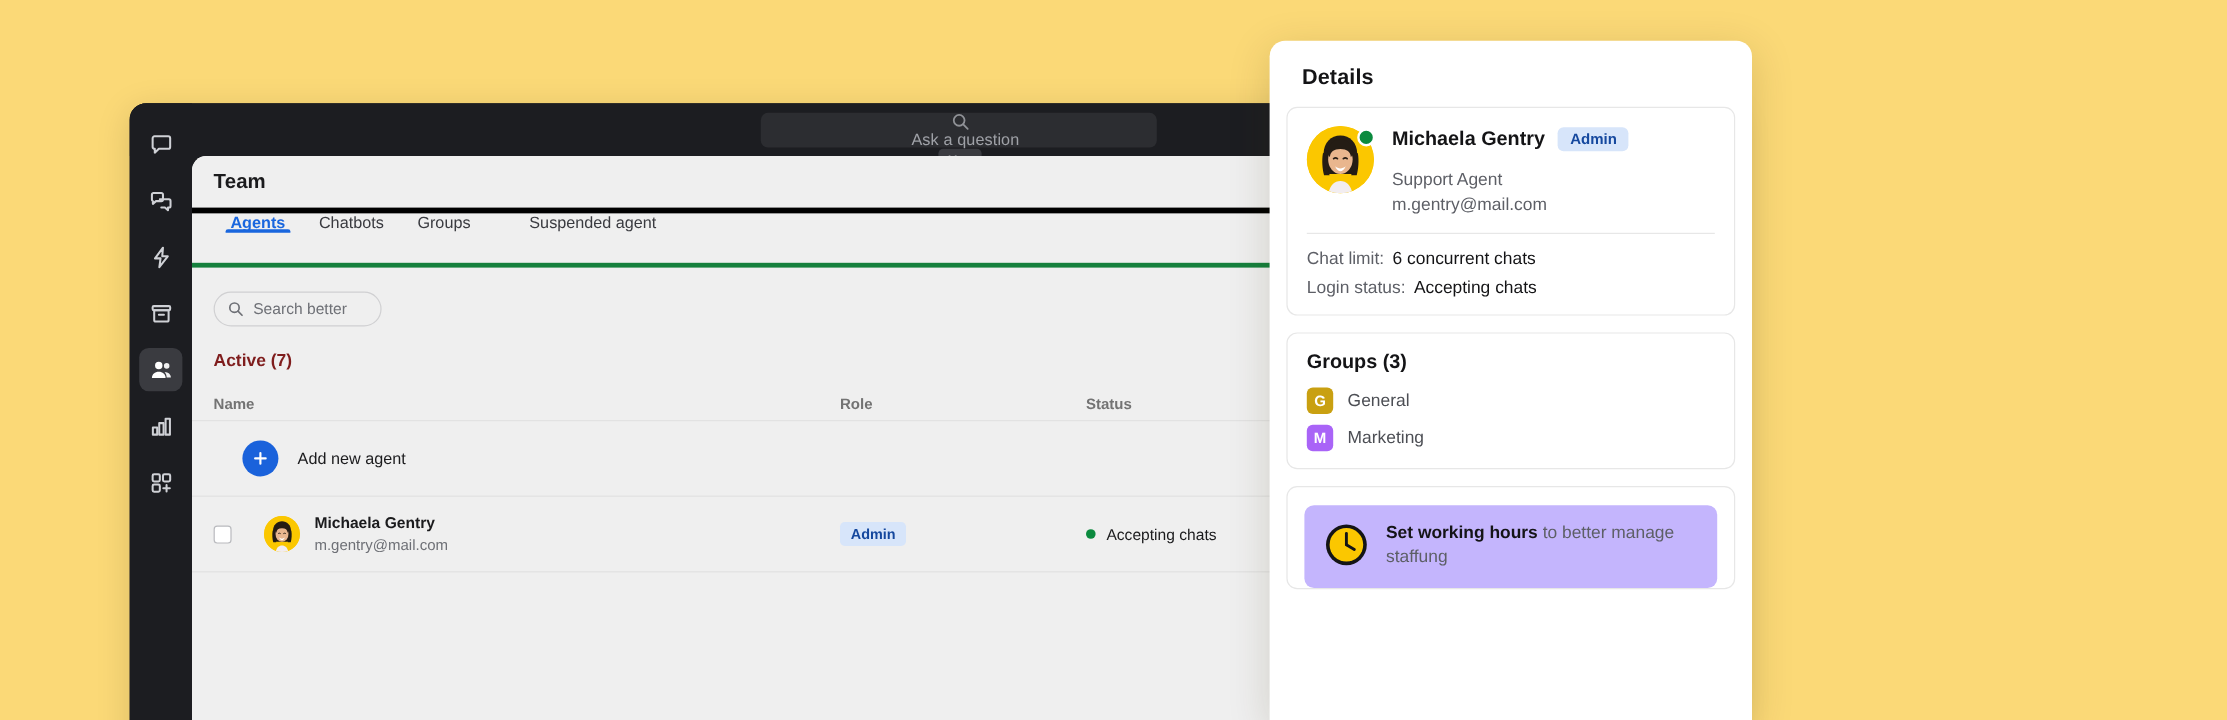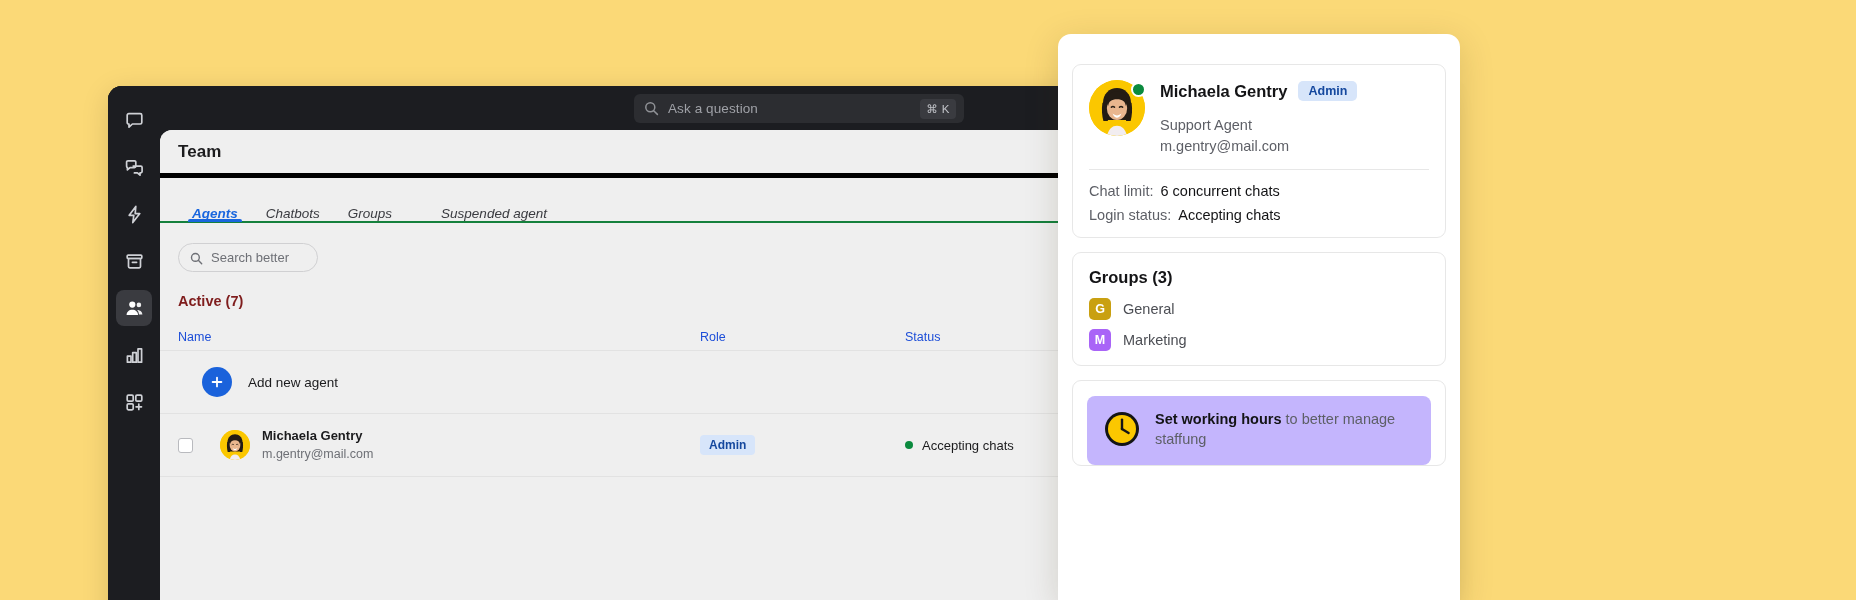--- a/index.html
+++ b/index.html
@@ -29,20 +29,21 @@
   }
   #global-search {
     position: absolute;
     left: 526px; top: 8px;
     width: 330px; height: 29px;
     background: #2C2D31;
     border-radius: 6px;
     display: flex; align-items: center;
     padding: 0 8px 0 10px;
     cursor: text;
+    flex-direction: column;
   }
   #global-search .sicon { width: 15px; height: 15px; flex: 0 0 auto; opacity: .72; }
   #global-search .sicon svg { display: block; }
   #global-search .splaceholder {
     flex: 1 1 auto;
     color: #9FA1A7;
     font-size: 13.5px;
     margin-left: 9px;
     letter-spacing: .1px;
   }
@@ -93,25 +94,24 @@
     border-bottom: 5px solid #000000;
   }
   #page-head h1 {
     font-size: 17px; font-weight: 700; color: #1B1B1D;
     letter-spacing: .1px;
   }
 
   
   #tabs {
     height: 45px;
-    display: flex; align-items: flex-end;
+    display: flex; align-items: flex-start;
     padding-left: 18px;
-    border-bottom: 2px solid #15803d;
+    border-bottom: 4px solid #15803d;
     background: #EFEFEF;
-    font-style: italic;
   }
   .tab {
     display: flex; align-items: center;
     padding: 0 14px;
     font-size: 13.5px;
     color: #3A3B40;
     position: relative;
     cursor: pointer;
   }
   .tab.active { color: #1966DE; font-weight: 600; }
@@ -147,21 +147,21 @@
     padding: 21px 0 0 18px;
   }
 
   
   #table { margin-top: 14px; }
   .thead, .trow {
     display: flex; align-items: center;
     padding-left: 18px;
   }
   .thead { height: 28px; border-bottom: 1px solid #E2E2E2; }
-  .th { font-size: 12.5px; color: #1d4ed8; }
+  .th { font-size: 12.5px; color: #737373; font-weight: bold; }
   .col-name { width: 522px; }
   .col-role { width: 205px; }
   .col-status { width: 300px; }
 
   .trow { height: 63px; border-bottom: 1px solid #E2E2E2; }
   .trow.addrow { height: 63px; }
 
   .addbtn {
     width: 30px; height: 30px; border-radius: 50%;
     background: #1A62DB;
@@ -443,20 +443,21 @@
           <span class="dot-green"></span>
           <span class="stxt">Accepting chats</span>
         </div>
       </div>
     </div>
 
   </div>
 </div>
 
 <div id="details">
+  <h2>Details</h2>
 
   <div class="card">
     <div class="profile">
       <div class="pavatar-wrap">
         <div class="pavatar">
           <svg width="56" height="56" viewBox="0 0 56 56">
             <circle cx="28" cy="28" r="28" fill="#FBC700"></circle>
             <path d="M14 23c0-9 6.3-15 14-15s14 6 14 15c0 7-2 13-4 17l-20 0c-2-4-4-10-4-17z" fill="#241C14"></path>
             <ellipse cx="28" cy="28" rx="10.2" ry="12" fill="#E9B68E"></ellipse>
             <path d="M18 22c0-7 4.6-11 10-11s10 4 10 11c0 2-.6 3.4-1.3 3.8-.3-4.3-3.2-6.6-8.7-6.6s-8.4 2.3-8.7 6.6C18.6 25.4 18 24 18 22z" fill="#241C14"></path>

